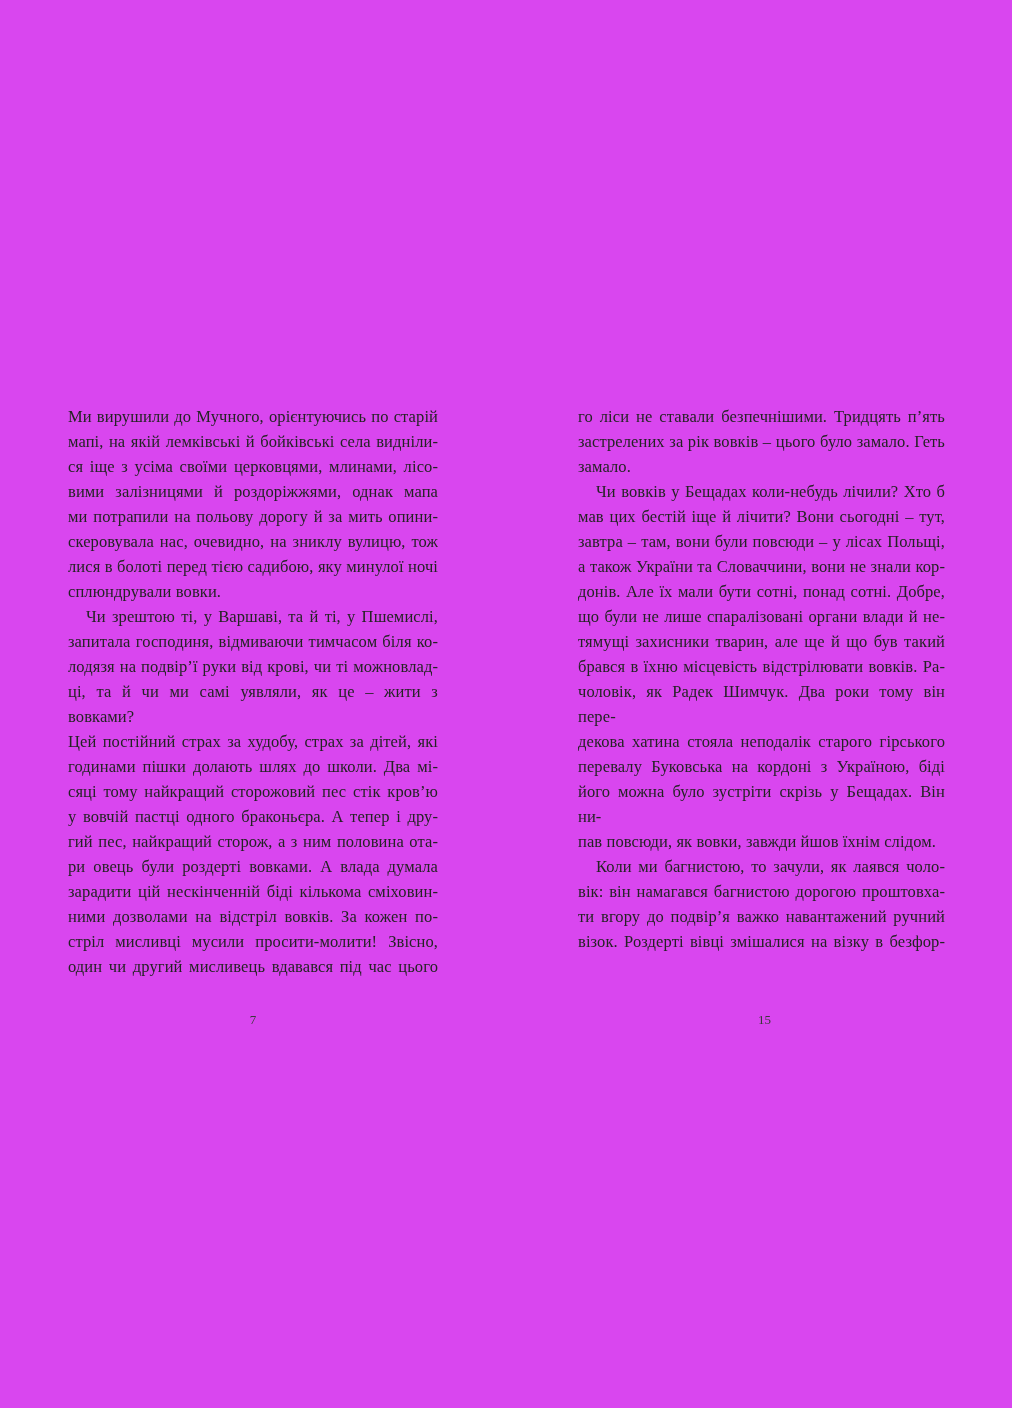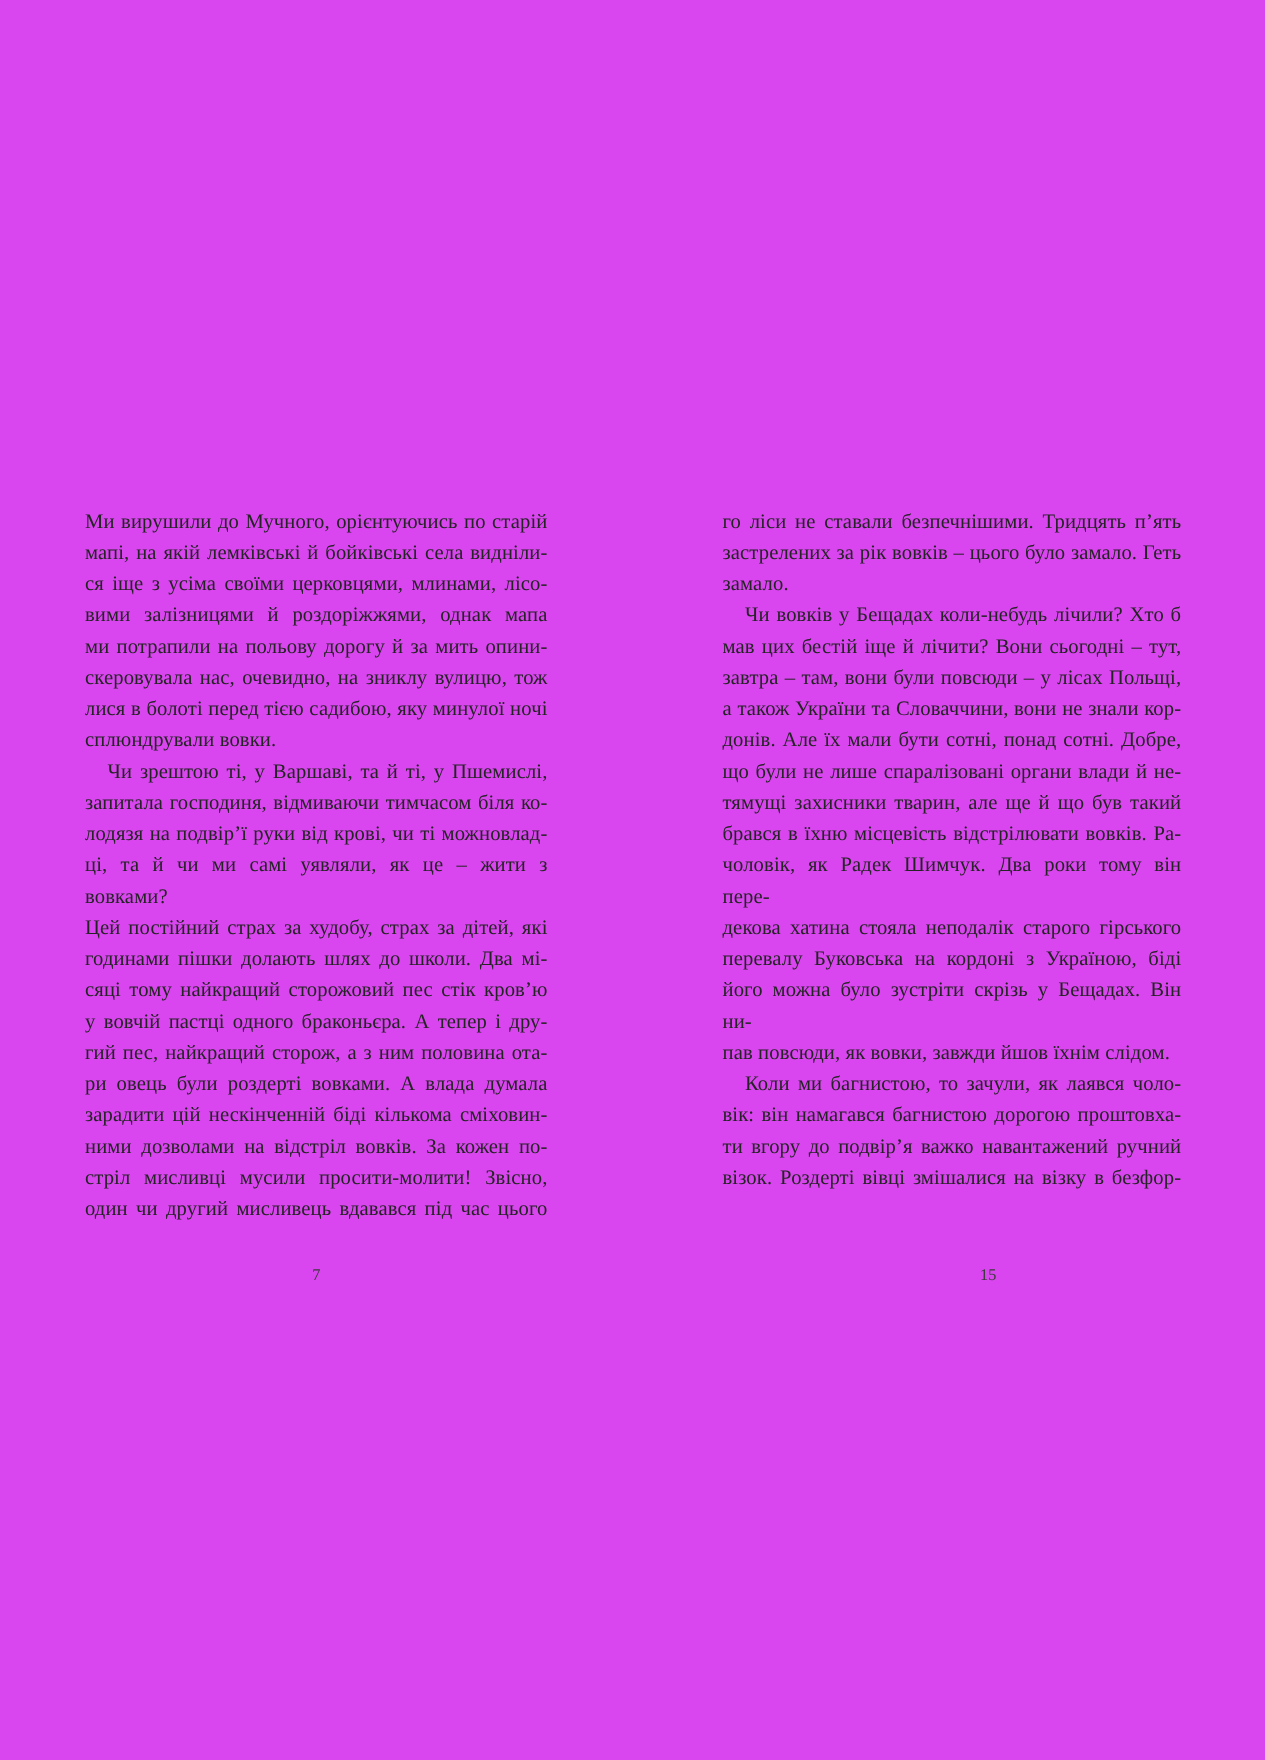--- a/index.html
+++ b/index.html
@@ -56,21 +56,21 @@
     font-size: 13px;
     line-height: 18px;
     text-align: center;
     color: #3a3a3a;
   }
   .folio.left {
     left: 68px;
     width: 370px;
   }
   .folio.right {
-    left: 607px;
+    left: 581px;
     width: 367px;
   }
 </style>
 </head>
 <body>
 
 <div class="spread">
 
   <section>
     <div class="text-block left">

